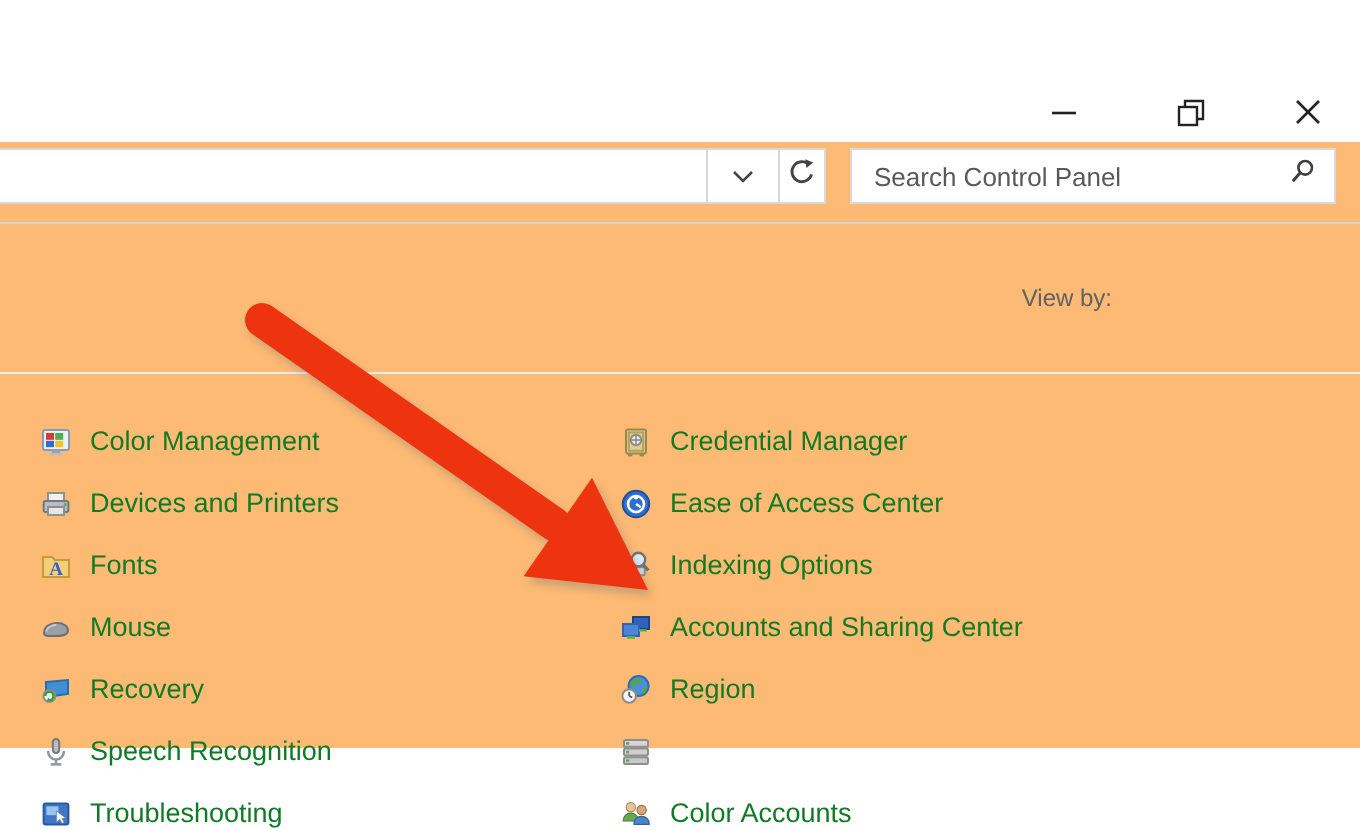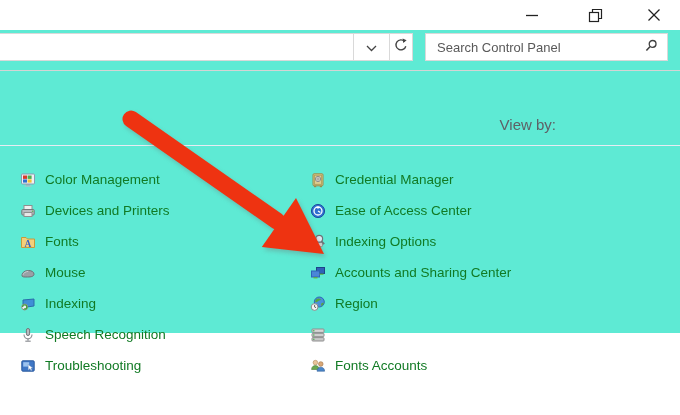--- a/index.html
+++ b/index.html
@@ -7,21 +7,21 @@
     --accent-blue:#0066cc;
     --arrow-red:#ee3311;
     --border-gray:#d9d9d9;
     --divider-gray:#d4d4d4;
     --content-divider:#e7ecf2;
     --glyph-dark:#333;
   }
   *{margin:0;padding:0;box-sizing:border-box;}
   html,body{width:680px;height:415px;background:#fff;overflow:hidden;
     font-family:"Liberation Sans",sans-serif;}
-  .stage{position:relative;width:680px;height:333px;background:#5eead4;}
+  .stage{position:relative;width:680px;height:333px;background:#fdba74;margin-top:41px;}
 
   
   .titlebar{position:absolute;top:0;left:0;width:680px;height:30px;background:#fff;}
   .win-btn{position:absolute;top:0;height:30px;width:46px;display:flex;
     align-items:center;justify-content:center;cursor:pointer;background:transparent;border:none;}
   .win-btn svg{display:block;}
   .btn-min{left:509px;}
   .btn-max{left:572px;}
   .btn-close{left:629px;width:50px;}
 
@@ -35,21 +35,21 @@
     align-items:center;justify-content:center;cursor:pointer;}
   .searchbox{position:absolute;left:425px;top:33px;width:243px;height:28px;
     border:1px solid var(--border-gray);background:#fff;display:flex;align-items:center;}
   .searchbox input{flex:1;border:none;outline:none;padding-left:11px;font-size:13px;
     color:#333;font-family:"Liberation Sans",sans-serif;background:transparent;}
   .searchbox input::placeholder{color:#595959;opacity:1;}
   .search-icon-wrap{width:32px;display:flex;align-items:center;justify-content:center;cursor:pointer;}
   .toolbar-divider{position:absolute;top:70px;left:0;width:680px;height:1px;background:var(--divider-gray);}
 
   
-  .viewby{position:absolute;top:116px;right:102px;display:flex;align-items:center;font-size:15px;}
+  .viewby{position:absolute;top:101px;right:102px;display:flex;align-items:center;font-size:12px;}
   .viewby-label{color:#5e6166;margin-right:22px;}
   .viewby-value{color:var(--accent-blue);cursor:pointer;display:flex;align-items:center;}
   .caret-down{width:0;height:0;border-left:4px solid transparent;border-right:4px solid transparent;
     border-top:5px solid var(--accent-blue);margin-left:7px;margin-top:2px;}
 
   .content-divider{position:absolute;top:145px;left:0;width:680px;height:1px;background:var(--content-divider);}
 
   
   .col{position:absolute;top:164px;}
   .col-left{left:20px;}
@@ -186,21 +186,21 @@
 
     <a class="cpl-item">
       <span class="icon">
         <svg width="16" height="16" viewBox="0 0 16 16">
           <path d="M3 4 L14 3 L14 10 L3 11.5 Z" fill="#3f8fd6" stroke="#2a6daa"></path>
           <circle cx="4.7" cy="11" r="3" fill="#f2f2f2" stroke="#8f8f8f"></circle>
           <path d="M2.6 11 A2.1 2.1 0 1 1 4.7 13.1" fill="none" stroke="#3f9e3f" stroke-width="1.3"></path>
           <polygon points="3.2,13.8 5.6,13.4 4.2,11.9" fill="#3f9e3f"></polygon>
         </svg>
       </span>
-      <span class="lbl">Indexing</span>
+      <span class="lbl">Recovery</span>
     </a>
 
     <a class="cpl-item">
       <span class="icon">
         <svg width="16" height="16" viewBox="0 0 16 16">
           <rect x="6.4" y="1.5" width="3.2" height="7" rx="1.6" fill="#b9bcc0" stroke="#74777b"></rect>
           <path d="M4 7.5 a4 4.3 0 0 0 8 0" fill="none" stroke="#8f9296" stroke-width="1.2"></path>
           <line x1="8" y1="11.8" x2="8" y2="13.8" stroke="#8f9296" stroke-width="1.2"></line>
           <line x1="5.3" y1="14.2" x2="10.7" y2="14.2" stroke="#8f9296" stroke-width="1.2"></line>
         </svg>
@@ -302,21 +302,21 @@
 
     <a class="cpl-item">
       <span class="icon">
         <svg width="16" height="16" viewBox="0 0 16 16">
           <circle cx="5.4" cy="4.6" r="2.3" fill="#e8c49a" stroke="#b08a5a" stroke-width="0.6"></circle>
           <path d="M1.6 11.5 C1.6 8.8 3.4 7.6 5.4 7.6 C7.4 7.6 9.2 8.8 9.2 11.5 Z" fill="#6aa84f" stroke="#4c7c38" stroke-width="0.6"></path>
           <circle cx="10.8" cy="6" r="2.3" fill="#d9a878" stroke="#a07040" stroke-width="0.6"></circle>
           <path d="M7 13.2 C7 10.4 8.8 9.2 10.8 9.2 C12.8 9.2 14.6 10.4 14.6 13.2 Z" fill="#4a86c8" stroke="#31609a" stroke-width="0.6"></path>
         </svg>
       </span>
-      <span class="lbl">Fonts Accounts</span>
+      <span class="lbl">Color Accounts</span>
     </a>
   </div>
 
   <svg class="arrow-overlay" width="680" height="415" viewBox="0 0 680 415">
     <line class="arrow-shaft" x1="131" y1="119" x2="277" y2="221" stroke-width="17" stroke-linecap="round"></line>
     <polygon class="arrow-head" points="324,254 296,197.9 261.8,247.1"></polygon>
   </svg>
 
 </div>
 

